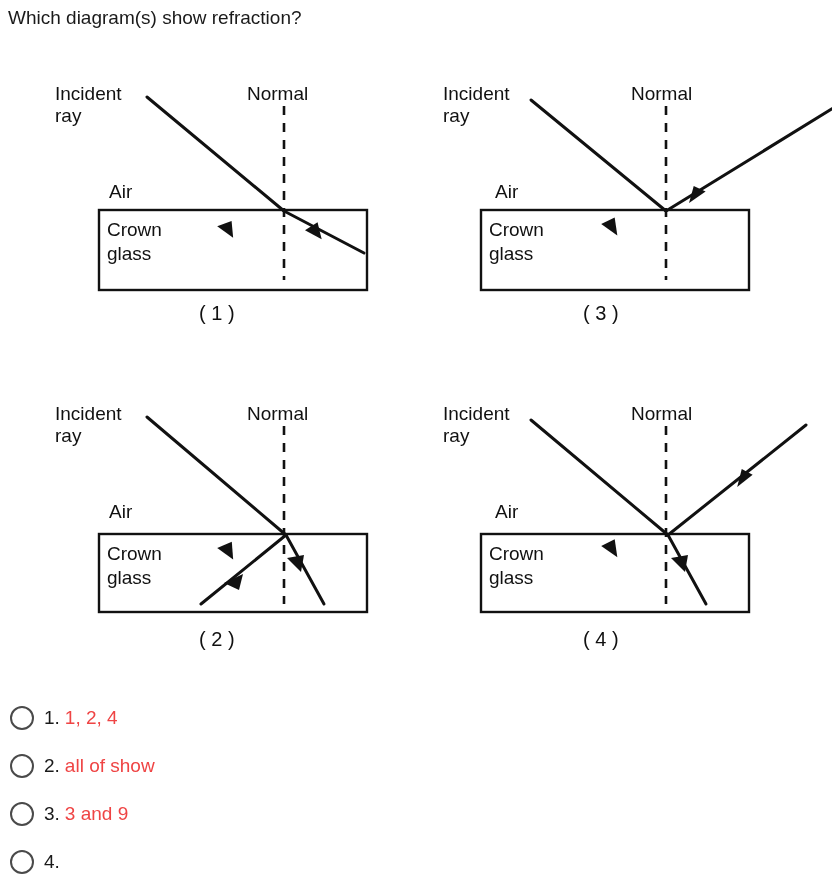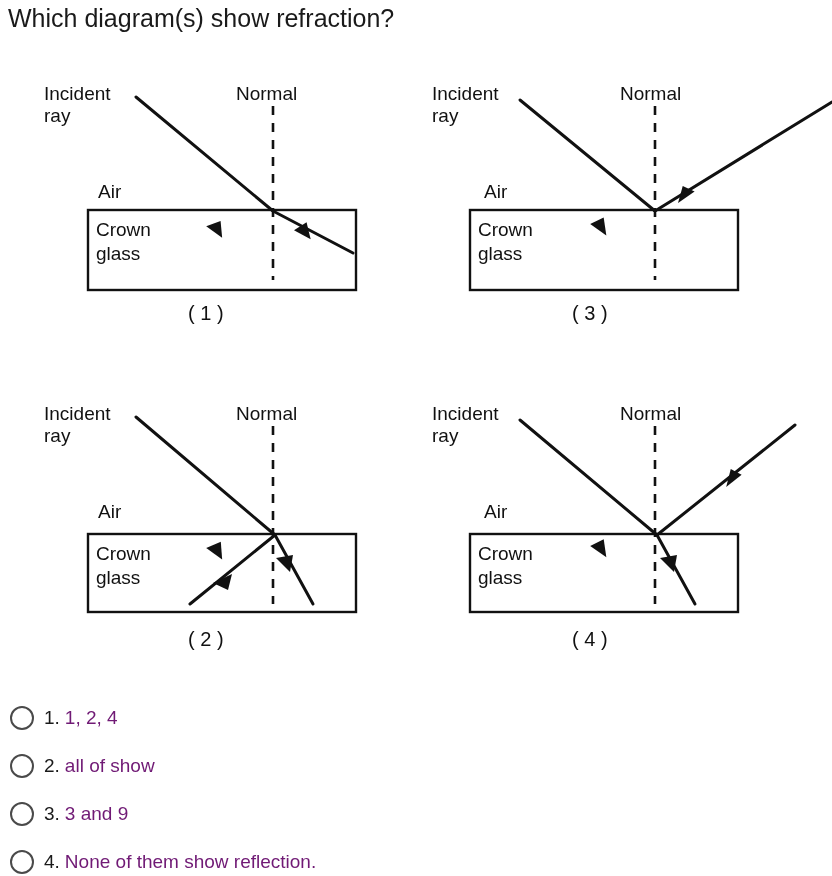--- a/index.html
+++ b/index.html
@@ -12,29 +12,30 @@
     height: 876px;
     position: relative;
     font-family: "Liberation Sans", sans-serif;
     color: #1a1a1a;
     overflow: hidden;
   }
   #question-title {
     position: absolute;
     left: 8px;
     top: 6px;
-    font-size: 25px;
+    font-size: 19px;
     line-height: 24px;
     color: #1a1a1a;
     white-space: nowrap;
   }
   .diagram {
     position: absolute;
     width: 420px;
     height: 320px;
+    padding-left: 11px;
   }
   #diagram-1 { left: 0px;   top: 62px;  }
   #diagram-3 { left: 412px; top: 62px;  }
   #diagram-2 { left: 0px;   top: 382px; }
   #diagram-4 { left: 412px; top: 382px; }
 
   .diagram svg {
     display: block;
     width: 420px;
     height: 320px;
@@ -91,21 +92,21 @@
     box-sizing: border-box;
     background: #ffffff;
   }
   .option-num {
     font-size: 19px;
     color: #1a1a1a;
     margin-left: 10px;
   }
   .option-text {
     font-size: 19px;
-    color: #701a75;
+    color: #ef4444;
     margin-left: 5px;
     white-space: nowrap;
   }
 </style>
 </head>
 <body>
 
 <div id="question-title">Which diagram(s) show refraction?</div>
 
 <div class="diagram" id="diagram-1">
@@ -226,16 +227,15 @@
 
   <div class="option-row">
     <span class="radio-circle"></span>
     <span class="option-num">3.</span>
     <span class="option-text">3 and 9</span>
   </div>
 
   <div class="option-row">
     <span class="radio-circle"></span>
     <span class="option-num">4.</span>
-    <span class="option-text">None of them show reflection.</span>
   </div>
 
 </div>
 
 </body></html>

